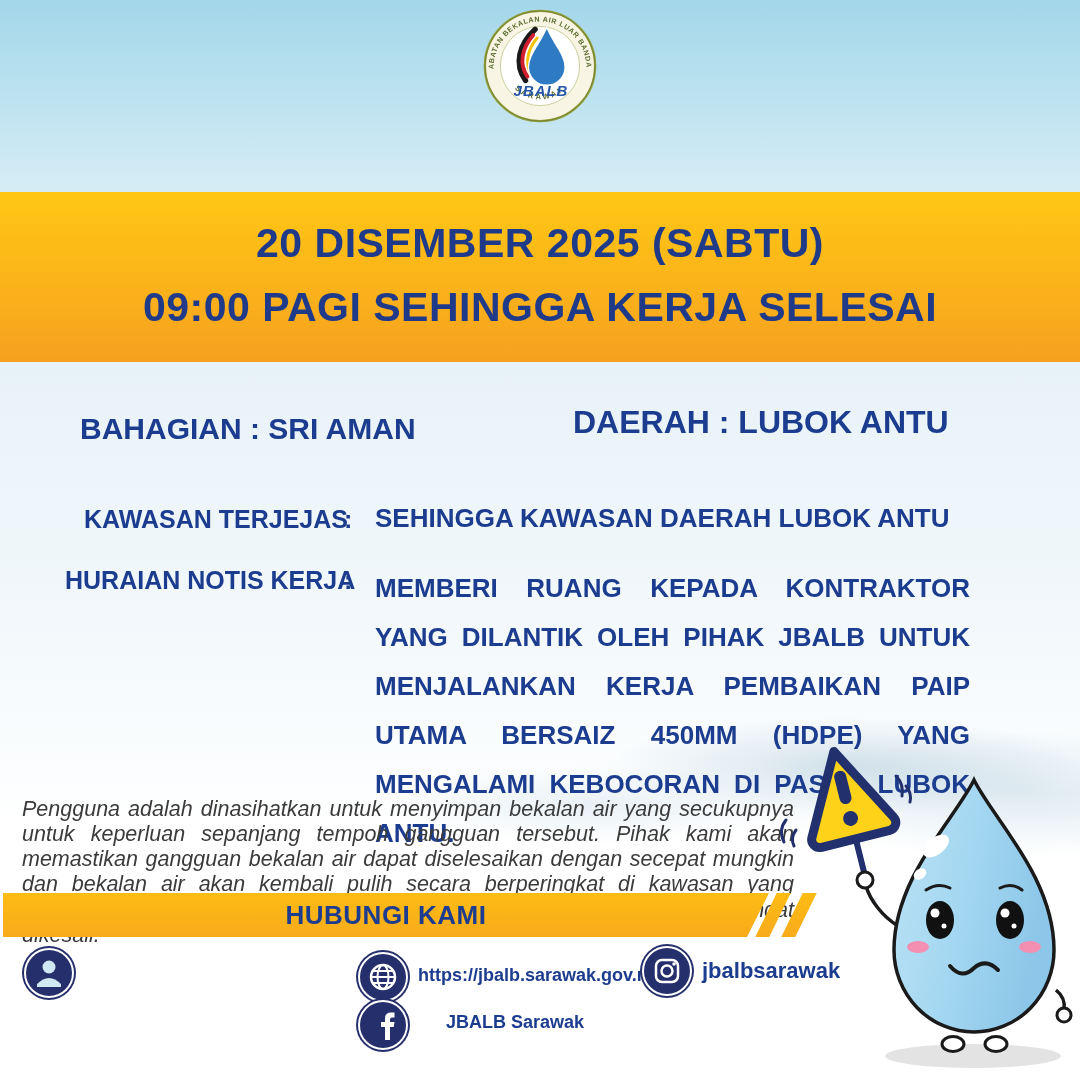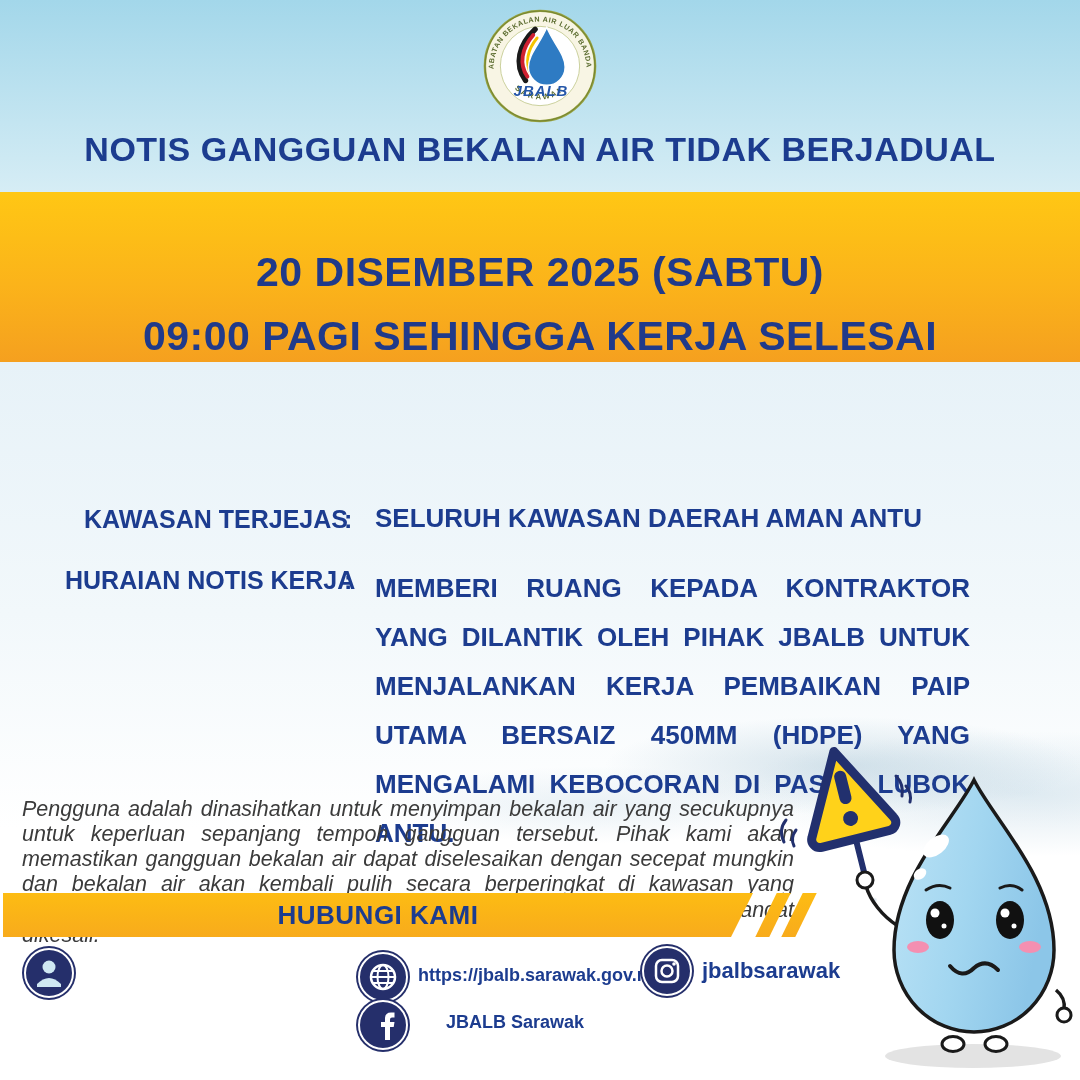--- a/index.html
+++ b/index.html
@@ -17,21 +17,21 @@
     position:absolute;left:0;top:130px;width:1080px;text-align:center;
     font-size:34px;font-weight:bold;color:#1c3c8f;letter-spacing:.5px;
   }
   
   .band{
     position:absolute;left:0;top:192px;width:1080px;height:170px;
     background:linear-gradient(180deg,#ffc714 0%,#fbb31a 55%,#f5a01f 100%);
   }
   .band .line1,.band .line2{
     position:absolute;left:0;width:1080px;text-align:center;
-    font-size:41px;font-weight:bold;color:#203a8a;letter-spacing:.5px;margin-top:29px;
+    font-size:41px;font-weight:bold;color:#203a8a;letter-spacing:.5px;
   }
   .band .line1{top:28px;}
   .band .line2{top:92px;text-align:center;}
   
   .main{
     position:absolute;left:0;top:362px;width:1080px;height:718px;
     background:linear-gradient(180deg,#e7f2f8 0%,#f2f8fb 35%,#ffffff 65%);
   }
   .splash{
     position:absolute;left:0;top:368px;width:1080px;height:560px;pointer-events:none;
@@ -60,20 +60,21 @@
   }
   .advisory{
     position:absolute;left:22px;top:797px;width:772px;
     font-size:21.5px;font-style:italic;color:#3b3b3b;line-height:1.17;text-align:justify;text-align-last:left;
   }
   
   .contact-banner{
     position:absolute;left:3px;top:893px;width:750px;height:44px;
     background:linear-gradient(180deg,#fdbc13 0%,#f8ab1c 100%);
     clip-path:polygon(0 0,100% 0,calc(100% - 22px) 100%,0 100%);
+    padding-left:16px;
   }
   .contact-banner span{
     position:absolute;left:0;top:7px;width:100%;text-align:center;
     font-size:26px;font-weight:bold;color:#1c3c8f;letter-spacing:.5px;
   }
   .stripe{position:absolute;top:893px;width:14px;height:44px;background:linear-gradient(180deg,#fdbc13,#f8ab1c);transform:skewX(-26deg);}
   .stripe1{left:766px;}
   .stripe2{left:792px;}
   
   .contact-item{position:absolute;color:#1c3c8f;font-weight:bold;}
@@ -118,35 +119,38 @@
         <g>
           <path d="M55,22 C38,38 33,58 45,75" stroke="#1a1a1a" stroke-width="5.5" fill="none" stroke-linecap="round"></path>
           <path d="M53,28 C41,42 38,58 47,71" stroke="#cf2030" stroke-width="4" fill="none" stroke-linecap="round"></path>
           <path d="M57,31 C47,43 44,57 51,69" stroke="#f5c400" stroke-width="3" fill="none" stroke-linecap="round"></path>
         </g>
 
         <path d="M67,20 C60,37 48,48 48,61 a19,19 0 0 0 38,0 C86,48 74,37 67,20 Z" fill="#2e7bc3" stroke="#ffffff" stroke-width="1.5"></path>
         <text x="61" y="91" text-anchor="middle" font-size="15.5" font-weight="bold" font-style="italic" fill="#2456a8" letter-spacing="1">JBALB</text>
       </svg>
     </div>
-    <div class="title">NOTIS GANGGUAN BEKALAN AIR TIDAK BERJADUAL</div>
   </div>
 
   <div class="band">
     <div class="line1">20 DISEMBER 2025 (SABTU)</div>
     <div class="line2">09:00 PAGI SEHINGGA KERJA SELESAI</div>
   </div>
 
   <div class="main"></div>
   <div class="splash"></div>
 
+  <div class="region-row">
+    <div class="bahagian"><span>BAHAGIAN</span><span> : </span><span>SRI AMAN</span></div>
+    <div class="daerah"><span>DAERAH</span><span> : </span><span>LUBOK ANTU</span></div>
+  </div>
 
   <div class="detail-label kawasan-label">KAWASAN TERJEJAS</div>
   <div class="detail-colon kawasan-colon">:</div>
-  <div class="kawasan-value">SELURUH KAWASAN DAERAH AMAN ANTU</div>
+  <div class="kawasan-value">SEHINGGA KAWASAN DAERAH LUBOK ANTU</div>
 
   <div class="detail-label huraian-label">HURAIAN NOTIS KERJA</div>
   <div class="detail-colon huraian-colon">:</div>
   <div class="huraian-value">MEMBERI RUANG KEPADA KONTRAKTOR YANG DILANTIK OLEH PIHAK JBALB UNTUK MENJALANKAN KERJA PEMBAIKAN PAIP UTAMA BERSAIZ 450MM (HDPE) YANG MENGALAMI KEBOCORAN DI PASAR LUBOK ANTU.</div>
 
   <div class="advisory">Pengguna adalah dinasihatkan untuk menyimpan bekalan air yang secukupnya untuk keperluan sepanjang tempoh gangguan tersebut. Pihak kami akan memastikan gangguan bekalan air dapat diselesaikan dengan secepat mungkin dan bekalan air akan kembali pulih secara berperingkat di kawasan yang terjejas. Segala kesulitan yang timbul akibat gangguan ini adalah sangat dikesali.</div>
 
   <div class="contact-banner">
     <span>HUBUNGI KAMI</span>
   </div>

